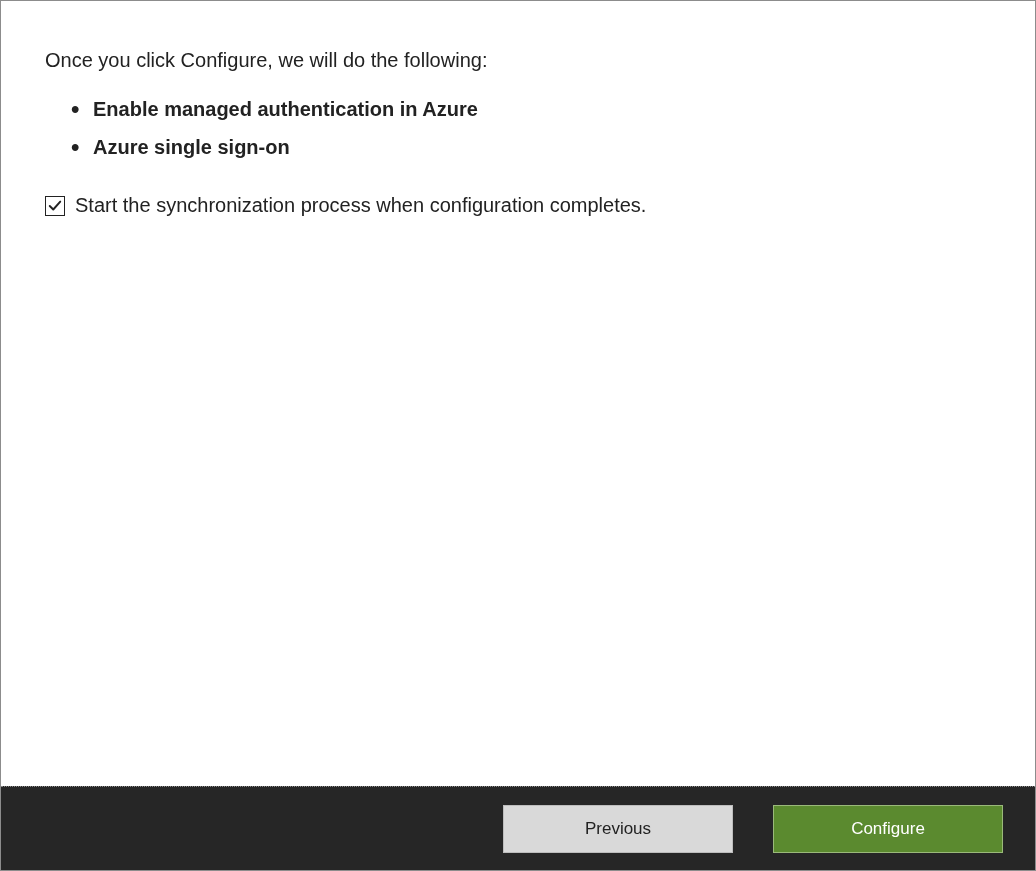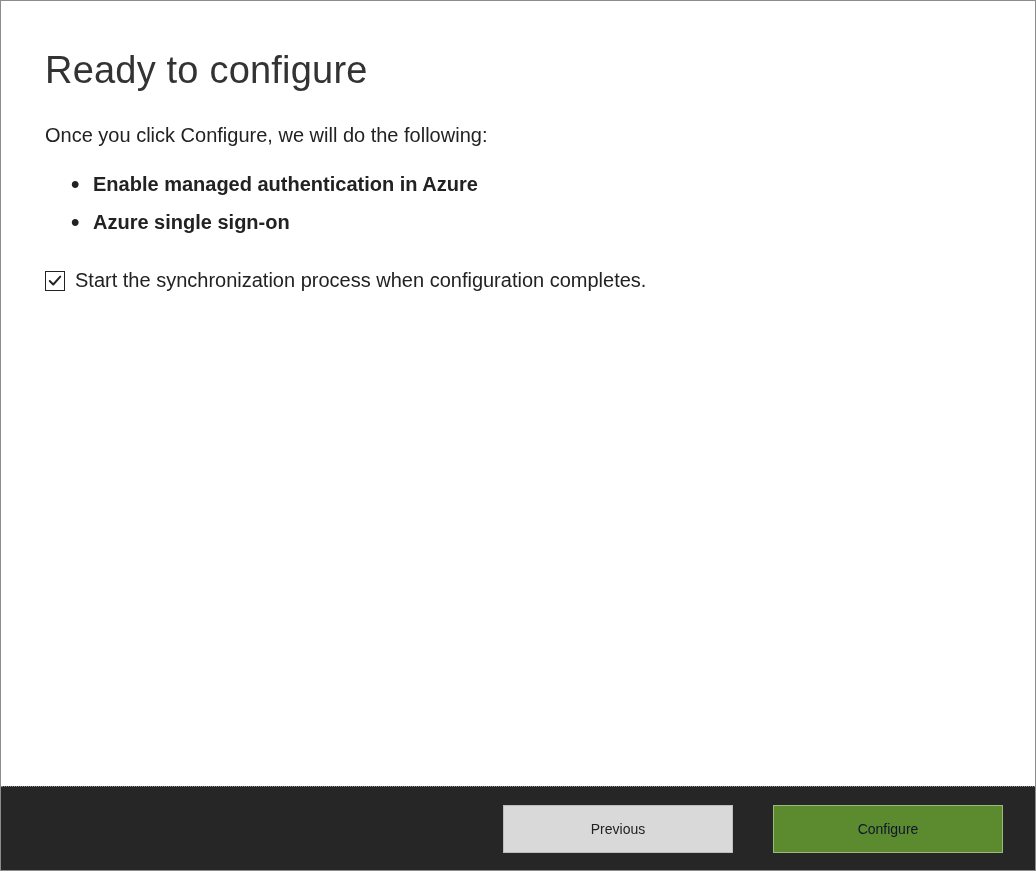--- a/index.html
+++ b/index.html
@@ -86,43 +86,42 @@
       display: flex;
       align-items: center;
       justify-content: flex-end;
       padding-right: 32px;
       gap: 40px;
       border-top: 1px dotted #888;
     }
     .btn {
       height: 48px;
       min-width: 230px;
-      font-size: 14px;
+      font-size: 17px;
       font-family: inherit;
       border: 1px solid #bdbdbd;
       cursor: pointer;
       display: inline-flex;
       align-items: center;
       justify-content: center;
     }
     .btn-secondary {
       background: #d9d9d9;
       color: #222;
     }
     .btn-primary {
       background: #5b8a2f;
-      color: #0f172a;
+      color: #ffffff;
       border: 1px solid #9ab97a;
     }
   </style>
 </head>
 <body>
 
 <div class="content">
-  <h1 class="page-title">Ready to configure</h1>
   <p class="intro-text">Once you click Configure, we will do the following:</p>
   <ul class="bullets">
     <li>Enable managed authentication in Azure</li>
     <li>Azure single sign-on</li>
   </ul>
   <div class="checkbox-row">
     <span class="checkbox-box">
       <svg viewBox="0 0 16 16">
         <path d="M2 8 L6 12 L14 3" stroke="#222" stroke-width="2.2" fill="none" stroke-linecap="round" stroke-linejoin="round"></path>
       </svg>

